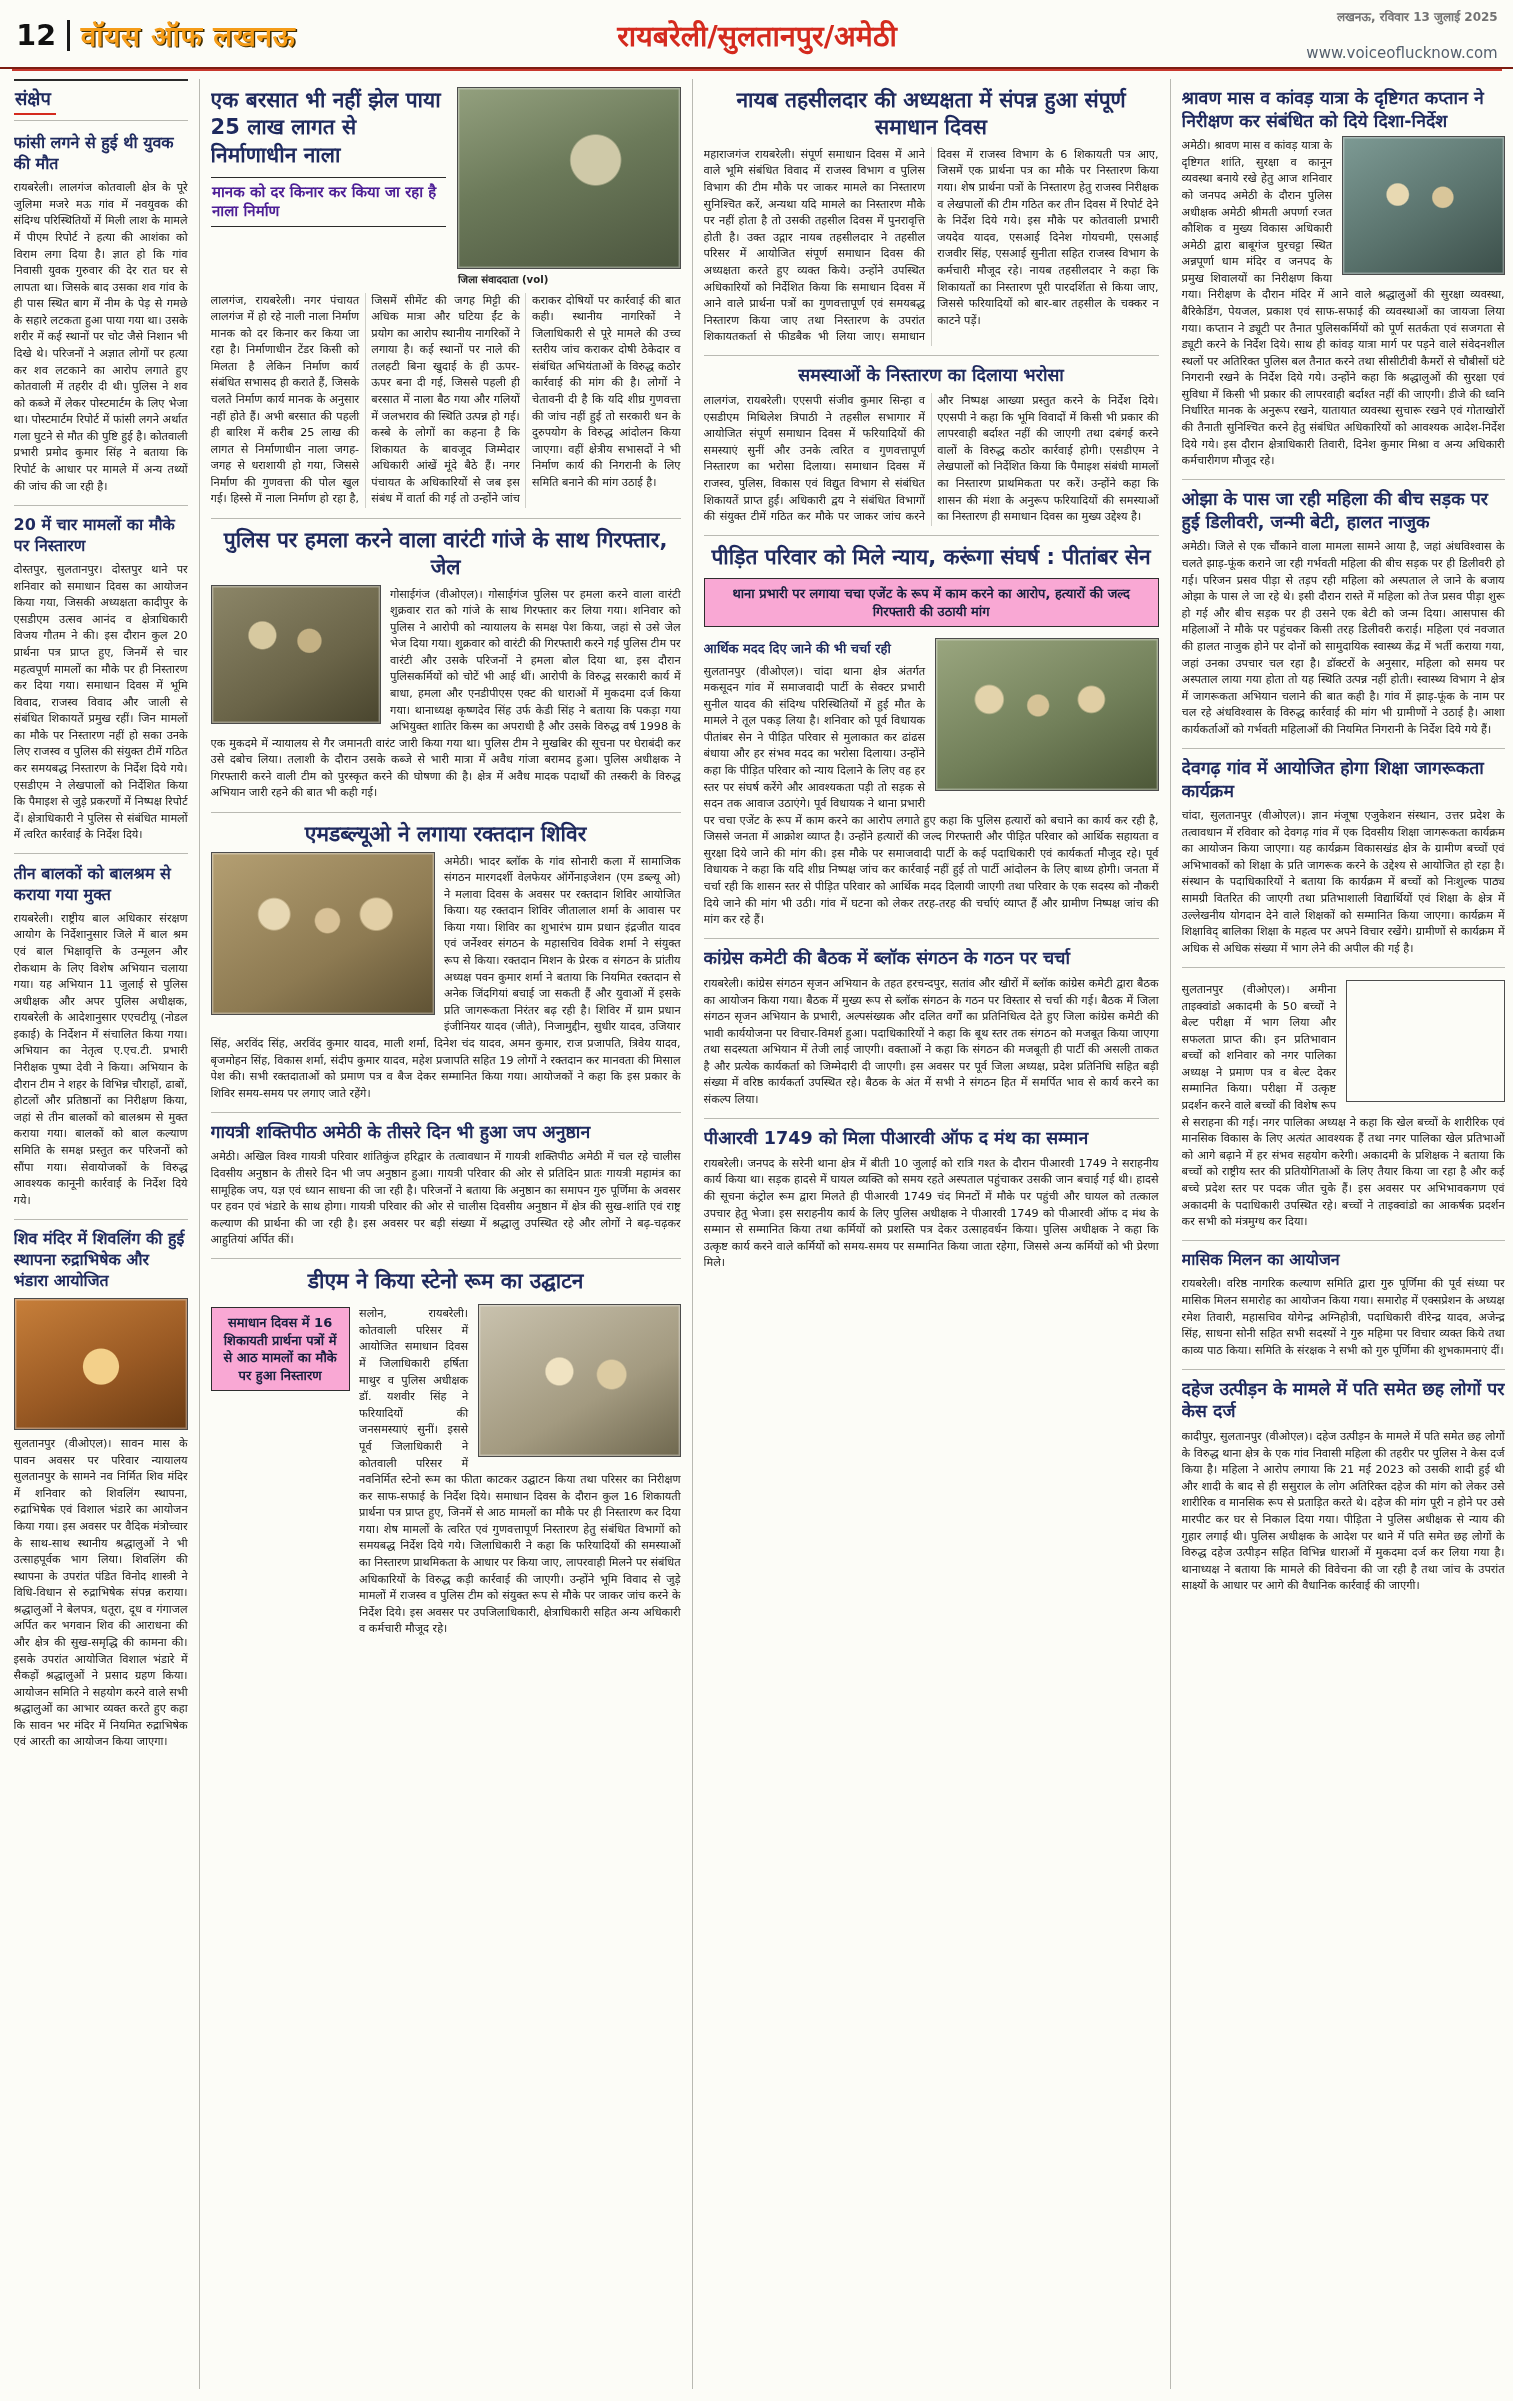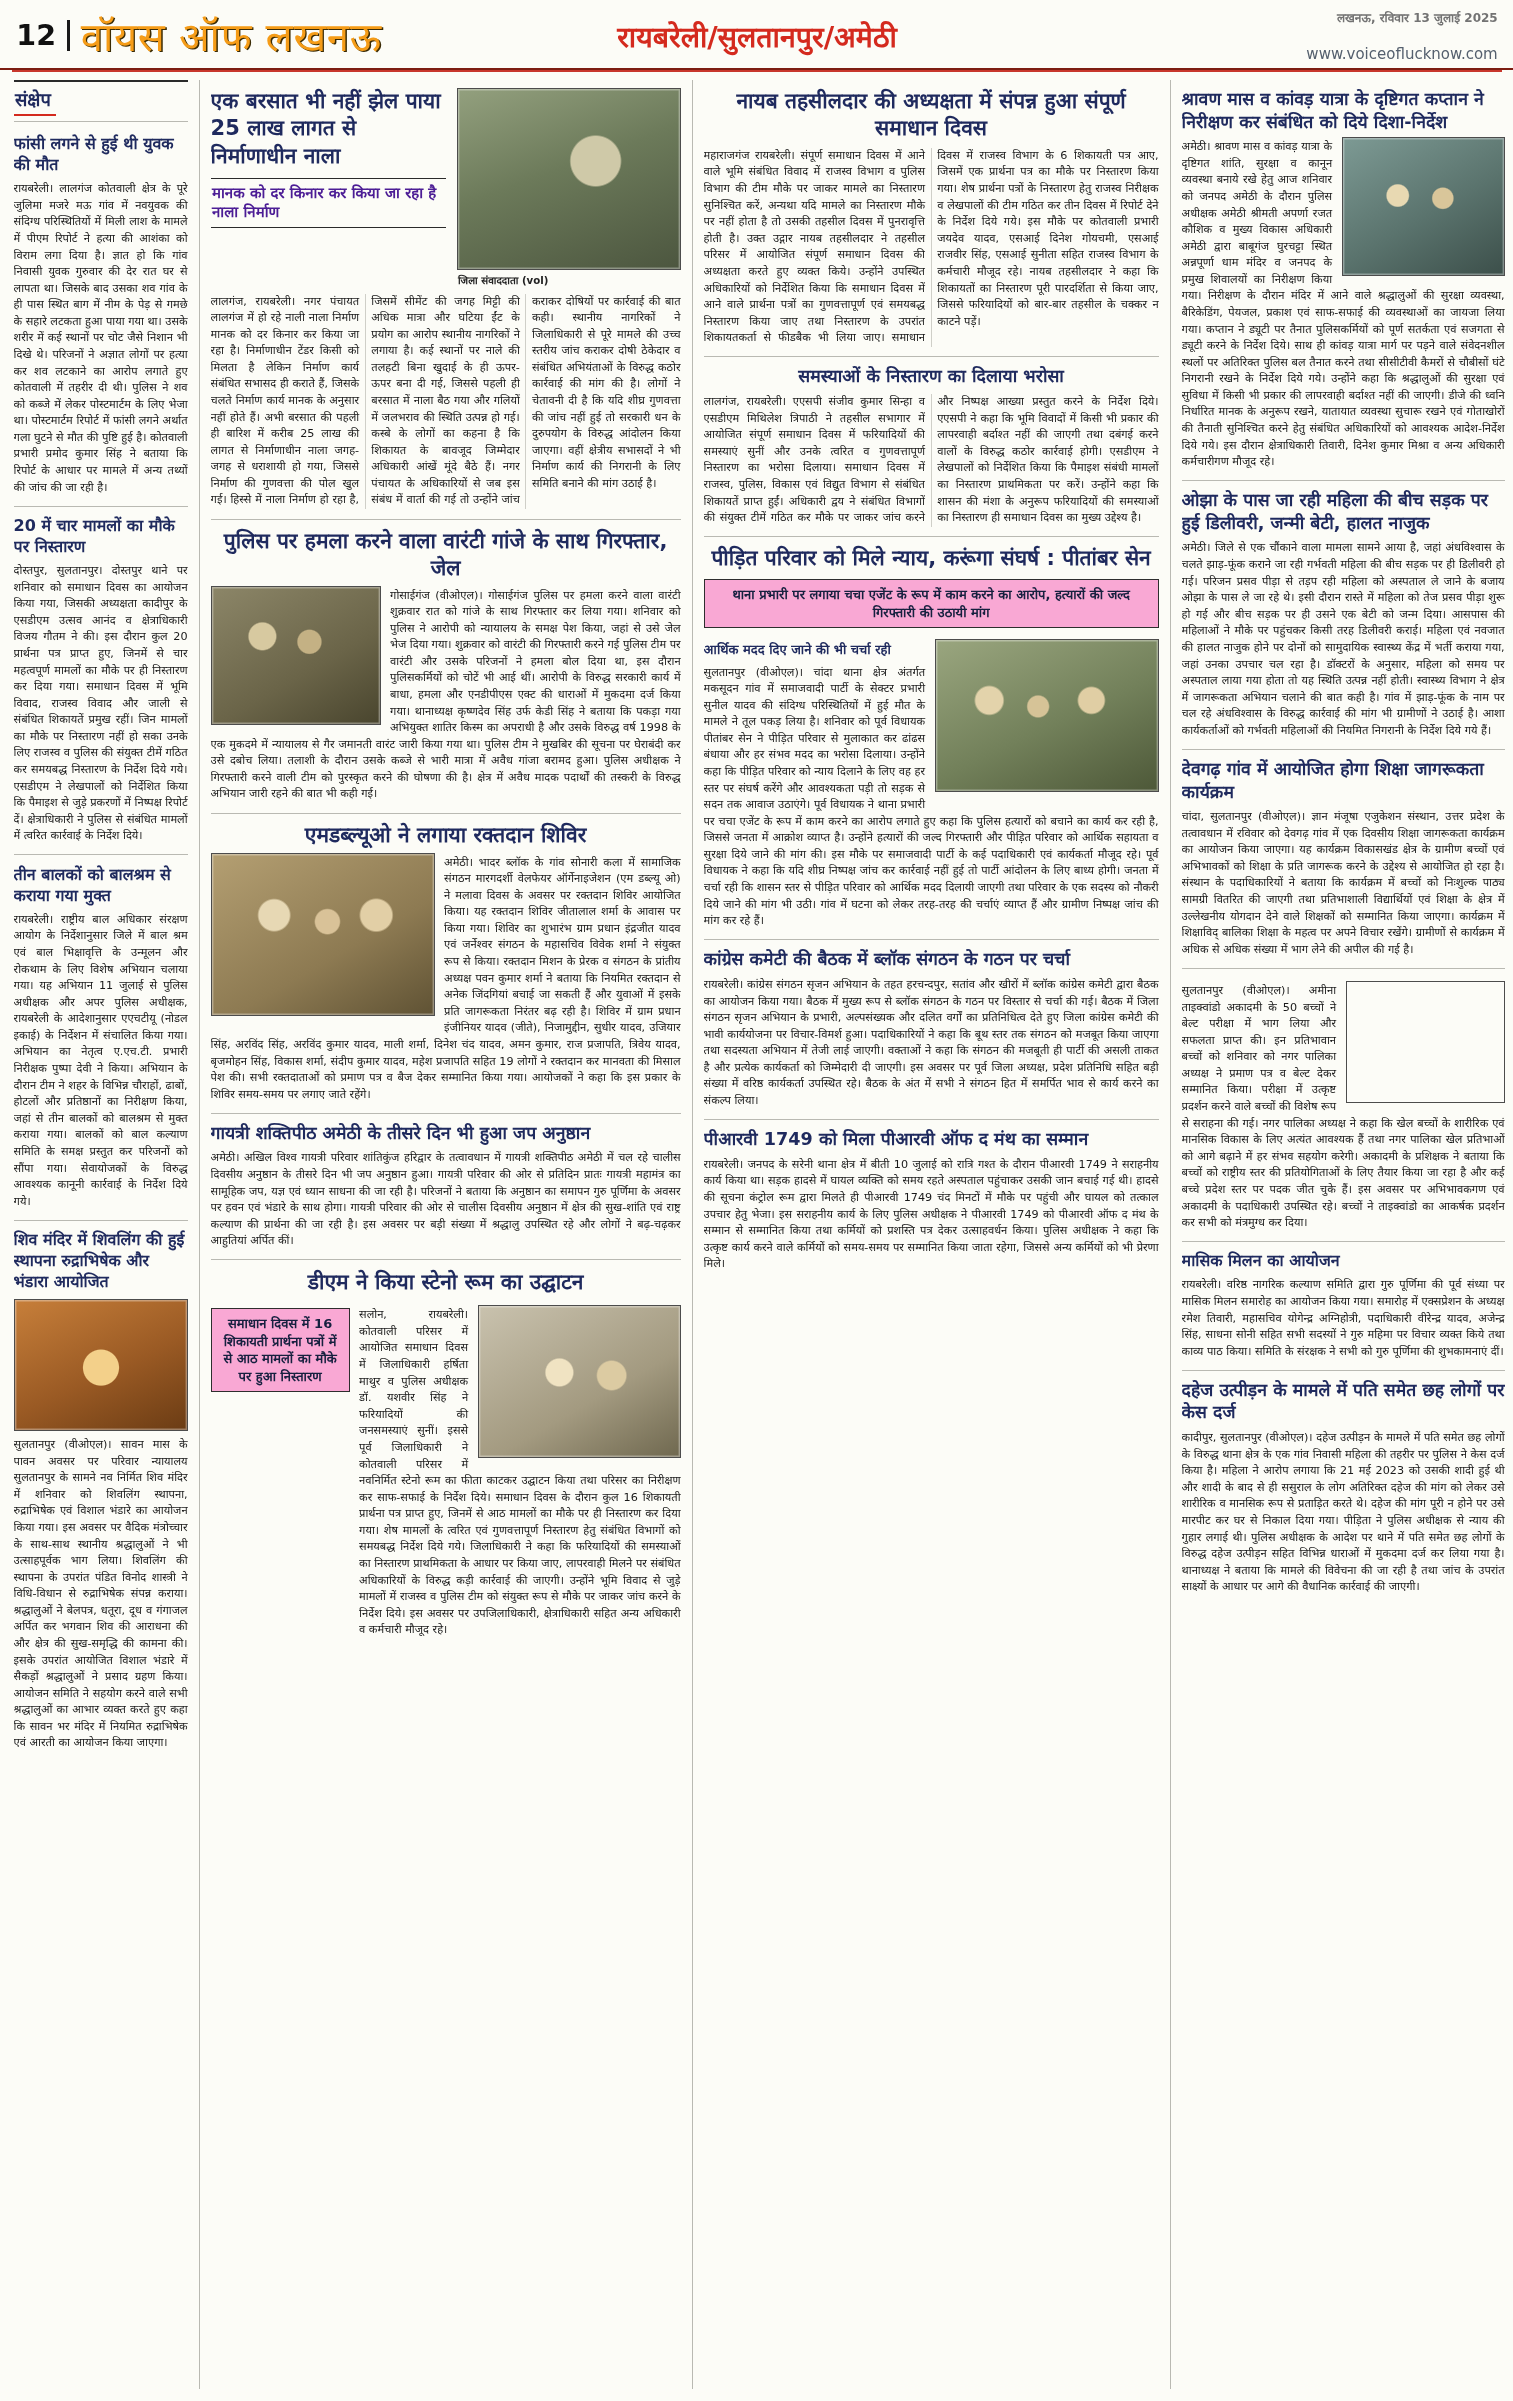--- a/index.html
+++ b/index.html
@@ -11,21 +11,21 @@
   }
   *{box-sizing:border-box;margin:0;padding:0}
   body{background:#e9e9e4;font-family:"DejaVu Sans","Liberation Sans",sans-serif;color:var(--ink)}
   .page{width:1514px;height:2401px;margin:0 auto;background:#fcfcf7;overflow:hidden;display:flex;flex-direction:column}
 
   
   .masthead-bar{display:flex;align-items:center;justify-content:flex-start;padding:8.1px 16.3px 5.4px;border-bottom:2.7px solid #7c1d12}
   .mast-left{display:flex;align-items:center;min-width:380px}
   .page-num{font-size:28.5px;font-weight:bold;color:#111}
   .mast-divider{display:inline-block;width:2.7px;height:31px;background:#1a1a1a;margin:0 11px}
-  .mast-title{font-size:40px;font-weight:normal;color:var(--orange);text-shadow:1.4px 1.4px 0 #3a2b05;letter-spacing:0.7px;white-space:nowrap}
+  .mast-title{font-size:28px;font-weight:bold;color:var(--orange);text-shadow:1.4px 1.4px 0 #3a2b05;letter-spacing:0.7px;white-space:nowrap}
   .mast-center{font-size:28.5px;font-weight:bold;color:var(--red);text-align:center;flex:1;white-space:nowrap}
   .mast-right{text-align:right;min-width:380px}
   .date-line{font-size:12px;font-weight:bold;color:#737373}
   .site{font-size:15px;color:#55606e;margin-top:19px}
   .header-redline{height:1.4px;background:#c8372d;margin:0 12.2px}
 
   
   .content{flex:1;display:grid;grid-template-columns:174px 482px 467px 335px;gap:16px 11px;padding:8.1px 13.6px 12.2px;overflow:hidden}
   .col{min-width:0;overflow:hidden}
   .col + .col{border-left:0.7px solid var(--rule);padding-left:11px}

